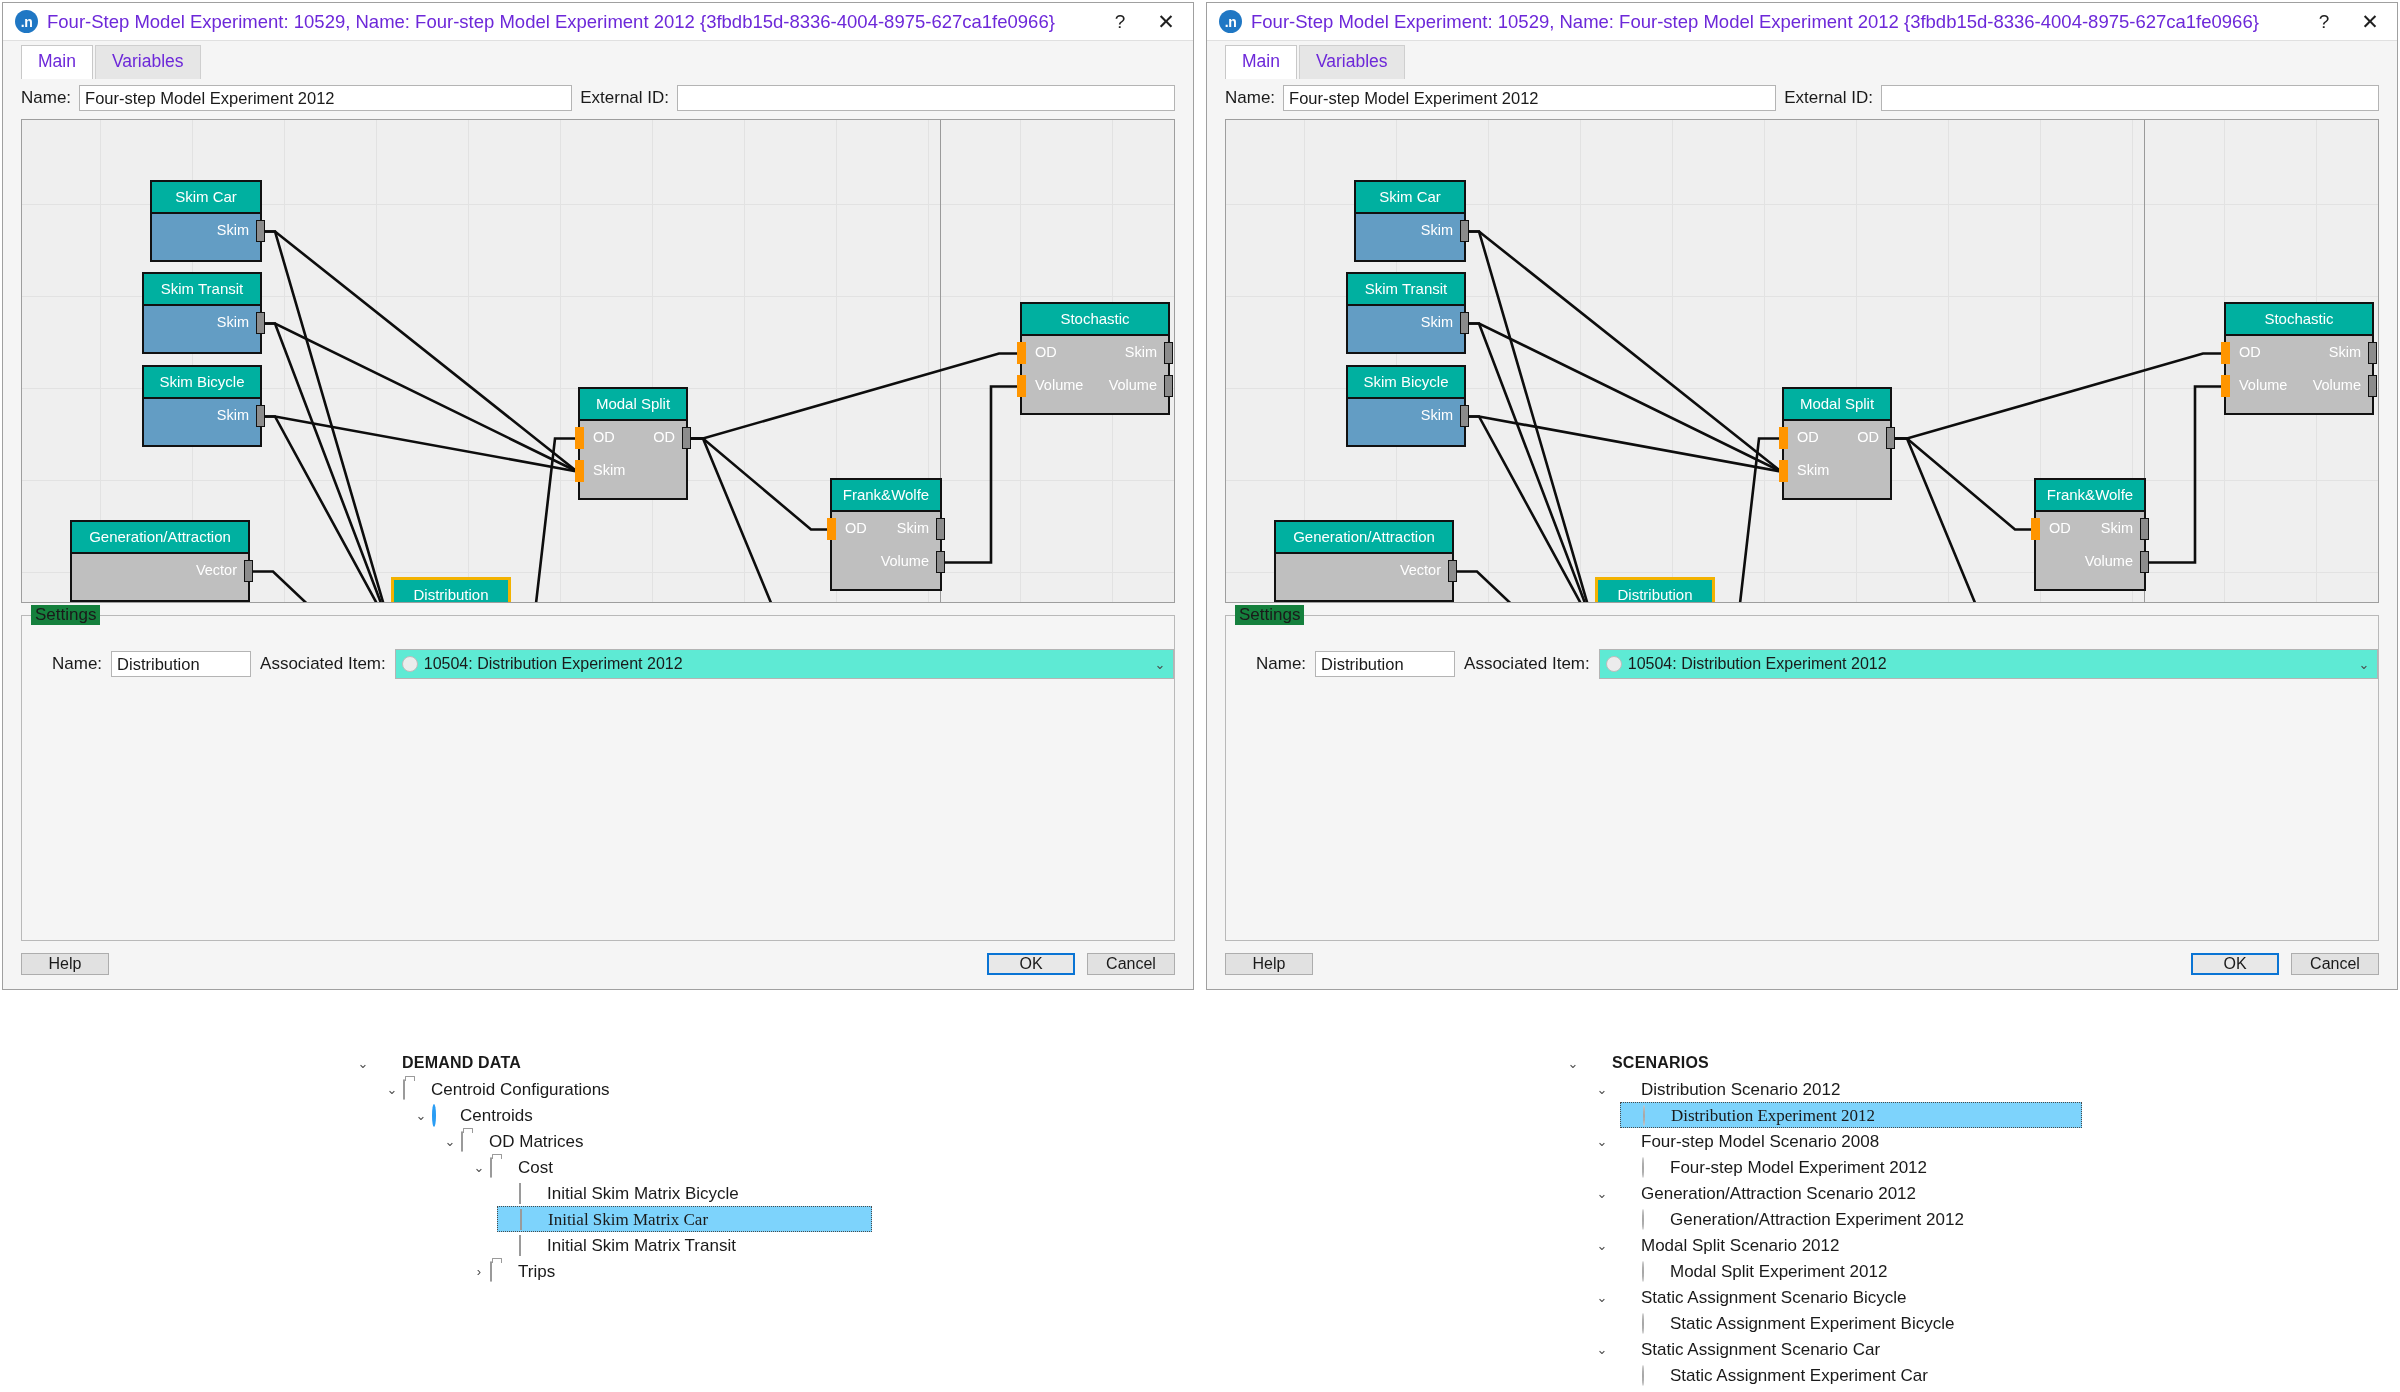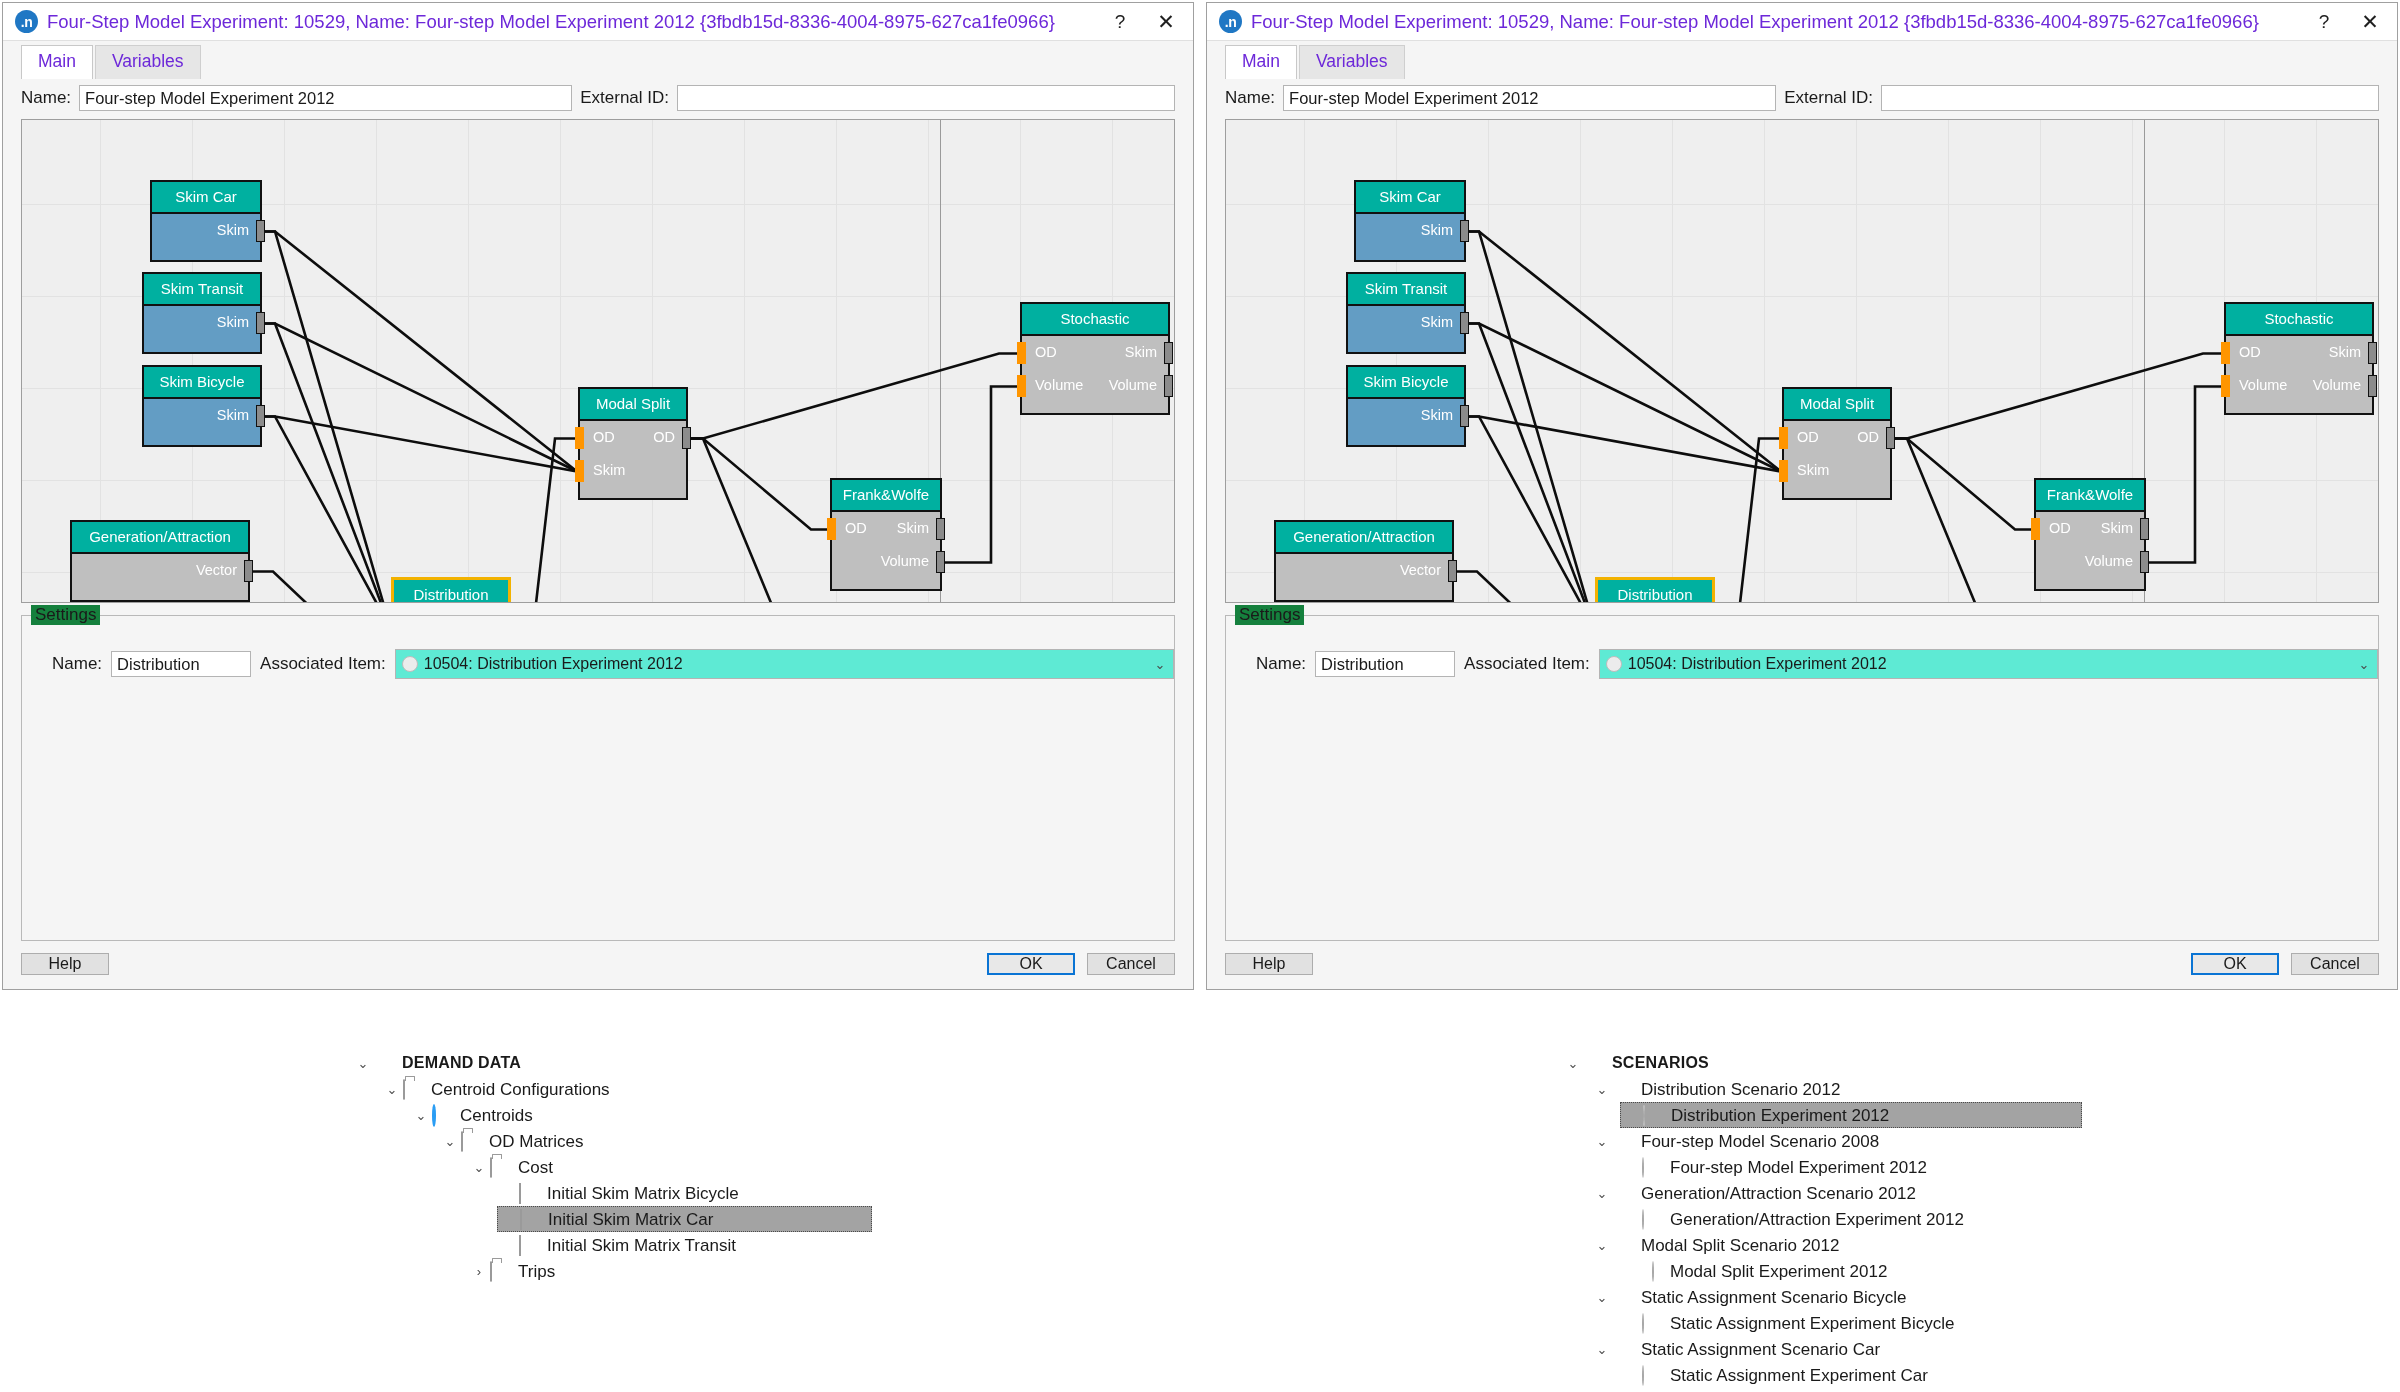--- a/index.html
+++ b/index.html
@@ -263,22 +263,23 @@
     font-size: 17px;
     color: #1a1a1a;
   }
   .tnode {
     display: flex;
     align-items: center;
     height: 26px;
     white-space: nowrap;
   }
   .tnode.selected {
-    background: #a3a3a3;
+    background: #7dd3fc;
     border: 1px dotted #4a4a4a;
+    font-family: Liberation Serif, serif;
   }
   .twist {
     width: 22px; flex: none;
     text-align: center;
     font-size: 13px;
     color: #4c4c4c;
     line-height: 1;
   }
   .twist.empty { color: transparent; }
   .ticon { width: 22px; height: 18px; flex: none; margin-right: 6px; position: relative; }
@@ -716,21 +717,21 @@
       <div class="tnode" style="margin-left: 58px;">
         <span class="twist empty">&nbsp;</span>
         <span class="ticon"><span class="ico-circle"></span></span>
         <span class="tlabel">Generation/Attraction Experiment 2012</span>
       </div>
       <div class="tnode" style="margin-left: 29px;">
         <span class="twist">⌄</span>
         <span class="ticon"><span class="ico-square"></span></span>
         <span class="tlabel">Modal Split Scenario 2012</span>
       </div>
-      <div class="tnode" style="margin-left: 58px; text-align: center;">
+      <div class="tnode" style="margin-left: 58px;">
         <span class="twist empty">&nbsp;</span>
         <span class="ticon"><span class="ico-circle"></span></span>
         <span class="tlabel">Modal Split Experiment 2012</span>
       </div>
       <div class="tnode" style="margin-left: 29px;">
         <span class="twist">⌄</span>
         <span class="ticon"><span class="ico-square"></span></span>
         <span class="tlabel">Static Assignment Scenario Bicycle</span>
       </div>
       <div class="tnode" style="margin-left: 58px;">

